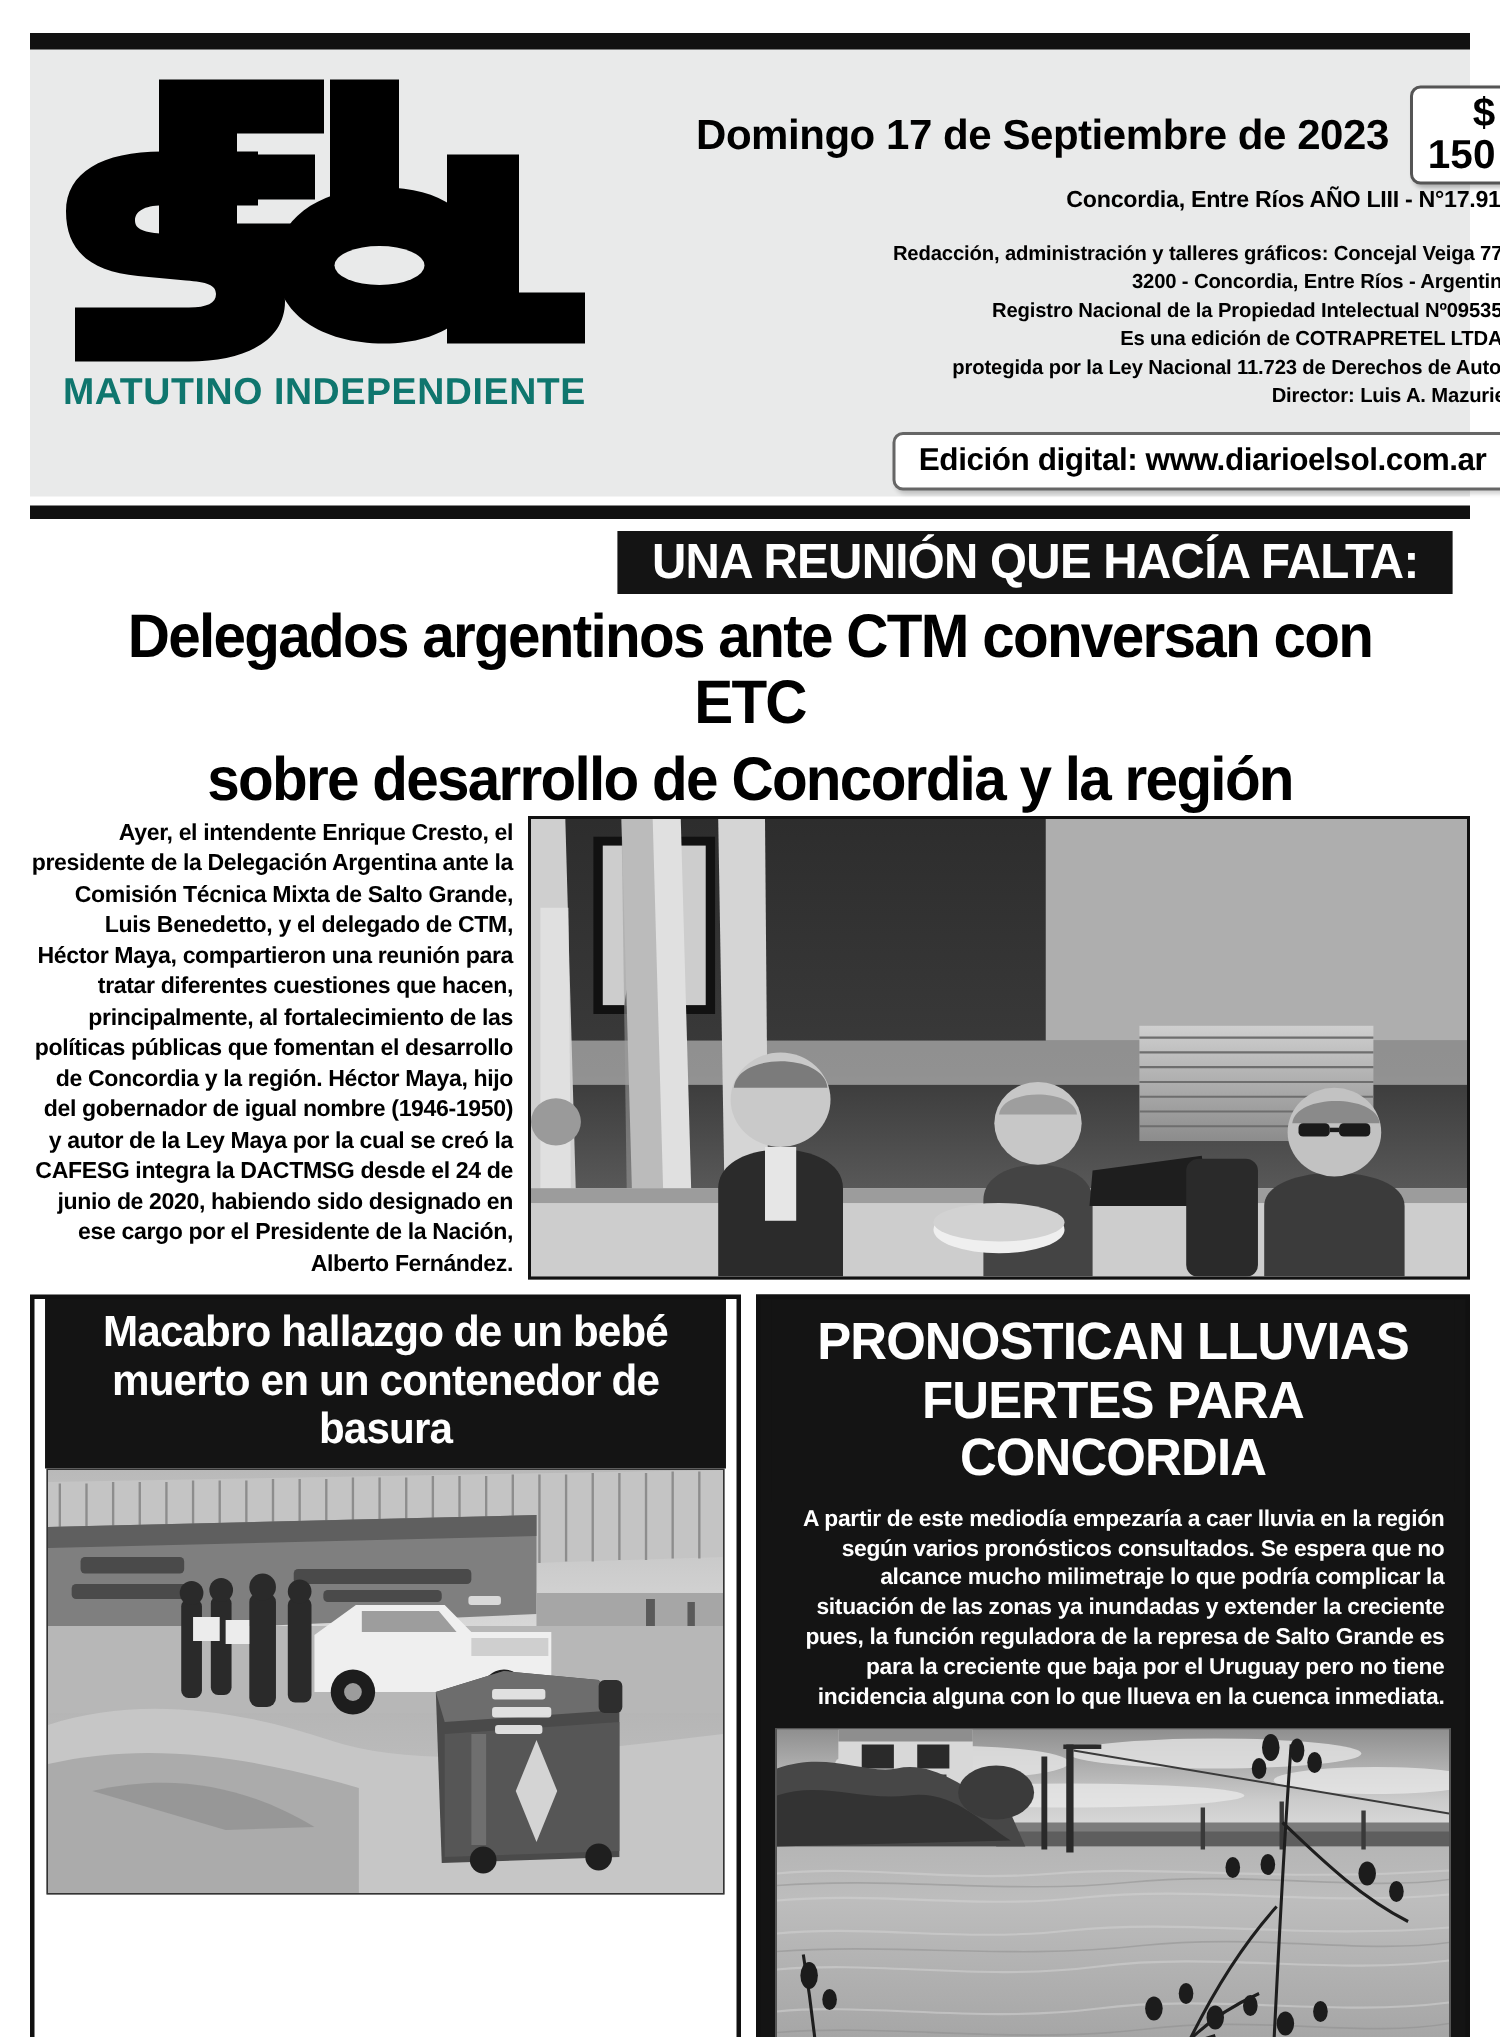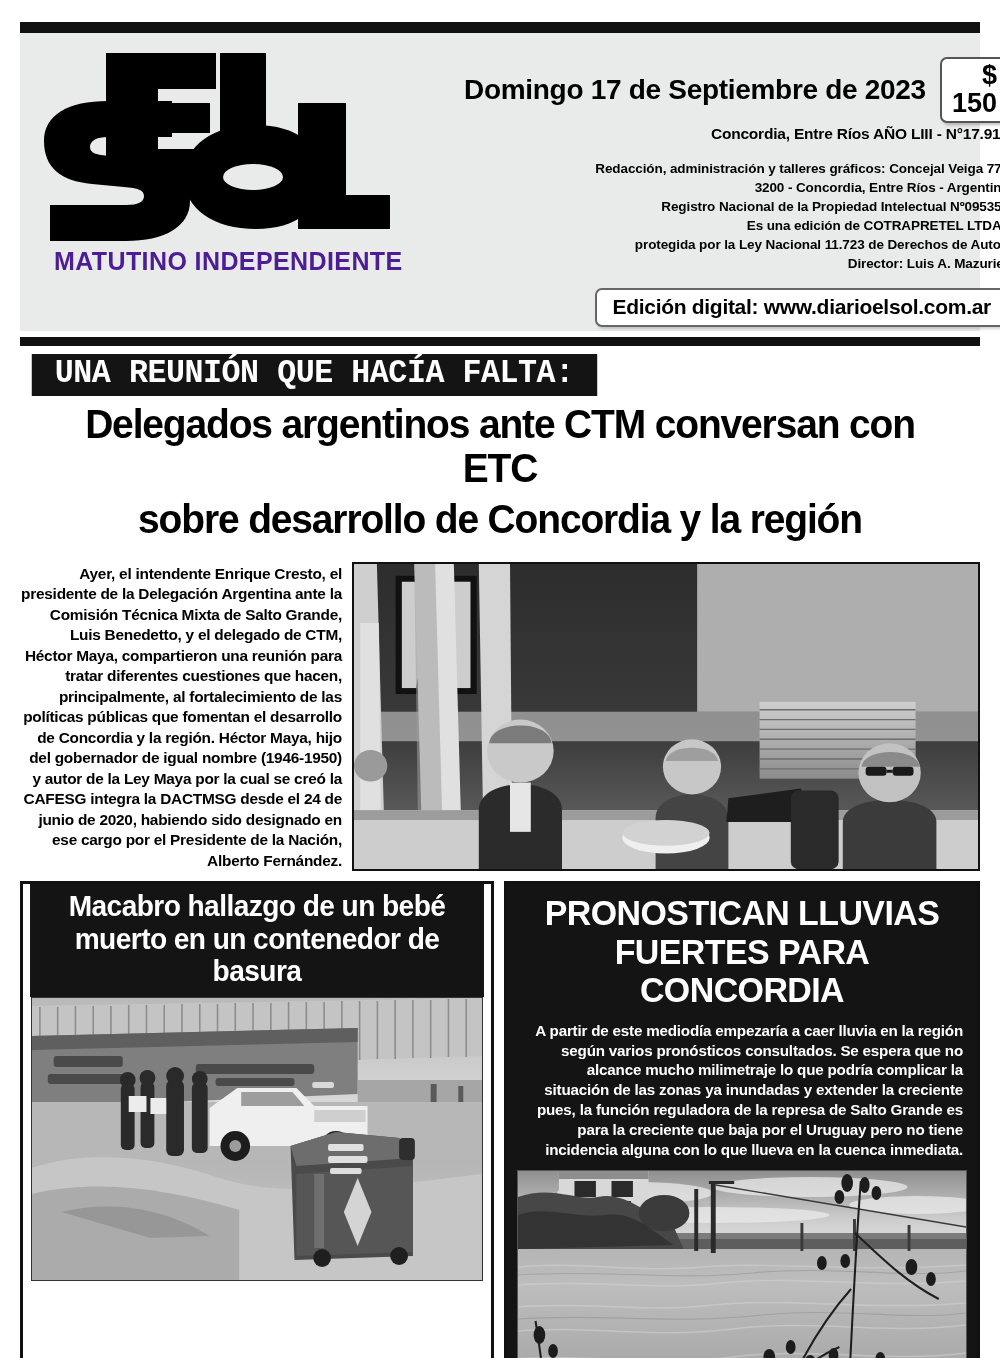--- a/index.html
+++ b/index.html
@@ -7,45 +7,45 @@
 
   .page{position:relative;width:1000px;height:1358px;background:#ffffff;box-sizing:border-box;padding:22px 20px 22px 20px;}
 
   
   .masthead{position:relative;background:#e9eaea;}
   .top-rule{height:11px;background:#111;width:100%;}
   .masthead-body{display:flex;align-items:flex-start;padding:6px 14px 4px 14px;}
 
   .logo-col{width:430px;flex:0 0 430px;padding-top:6px;}
   .logo-mark{width:360px;height:200px;display:block;}
-  .logo-tagline{font-weight:bold;font-size:25px;letter-spacing:0.4px;color:#4c1d95;
-                margin:2px 0 6px 20px;font-family:"Liberation Sans",sans-serif;}
+  .logo-tagline{font-weight:bold;font-size:25px;letter-spacing:0.4px;color:#0f766e;
+                margin:2px 0 6px 8px;font-family:"Liberation Sans",sans-serif;}
 
   .info-col{flex:1;text-align:right;padding-top:18px;padding-right:4px;position:relative;}
   .dateline-row{display:flex;align-items:center;justify-content:flex-end;gap:14px;}
   .dateline{font-size:28px;font-weight:bold;letter-spacing:-0.3px;white-space:nowrap;}
   .price-box{border:2px solid #555;border-radius:7px;background:#fff;padding:2px 10px 3px 10px;
              font-size:27px;font-weight:bold;line-height:1.05;box-shadow:2px 2px 3px rgba(0,0,0,.25);}
   .subdate{font-size:15.5px;font-weight:bold;margin-top:2px;letter-spacing:-0.2px;}
   .imprint{margin-top:16px;font-size:13.5px;font-weight:bold;line-height:1.42;letter-spacing:-0.1px;}
   .digital-box{display:inline-block;margin-top:14px;border:2px solid #666;border-radius:7px;background:#fff;
                padding:5px 16px 6px 16px;font-size:21px;font-weight:bold;letter-spacing:-0.3px;
                box-shadow:2px 2px 3px rgba(0,0,0,.18);}
 
   .masthead-rule{height:9px;background:#111;margin:6px 0 0 0;}
 
   
-  .kicker-wrap{text-align:left;margin-top:8px;font-family:Liberation Mono, monospace;}
+  .kicker-wrap{text-align:right;margin-top:8px;}
   .kicker{display:inline-block;background:#141414;color:#fff;font-weight:bold;font-size:33px;
           letter-spacing:-0.5px;padding:2px 24px 5px 24px;line-height:1.08;
           font-stretch:condensed;transform:scaleX(.96);transform-origin:center;}
   .lead-head{text-align:center;font-weight:bold;font-size:41px;line-height:1.07;letter-spacing:-1.2px;
              margin:7px 4px 0 4px;transform:scaleX(.95);transform-origin:center;}
 
-  .lead-body{display:flex;margin-top:20px;gap:10px;}
+  .lead-body{display:flex;margin-top:2px;gap:10px;}
   .lead-text{width:322px;flex:0 0 322px;font-size:15.4px;font-weight:bold;line-height:1.33;
              text-align:right;letter-spacing:-0.25px;padding-top:2px;}
   .lead-photo{flex:1;border:2px solid #111;overflow:hidden;position:relative;background:#777;}
 
   
   .lower{display:flex;gap:10px;margin-top:10px;}
   .col-left{width:474px;flex:0 0 474px;border:3px solid #111;box-sizing:border-box;background:#fff;}
   .col-right{flex:1;border:3px solid #111;box-sizing:border-box;background:#141414;}
 
   .blk-head{background:#141414;color:#fff;text-align:center;font-weight:bold;padding:6px 10px 9px 10px;}

